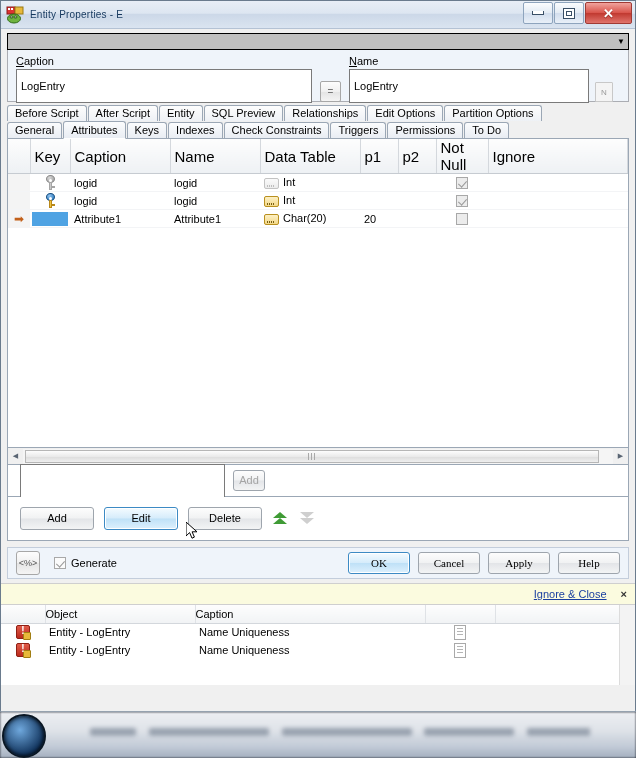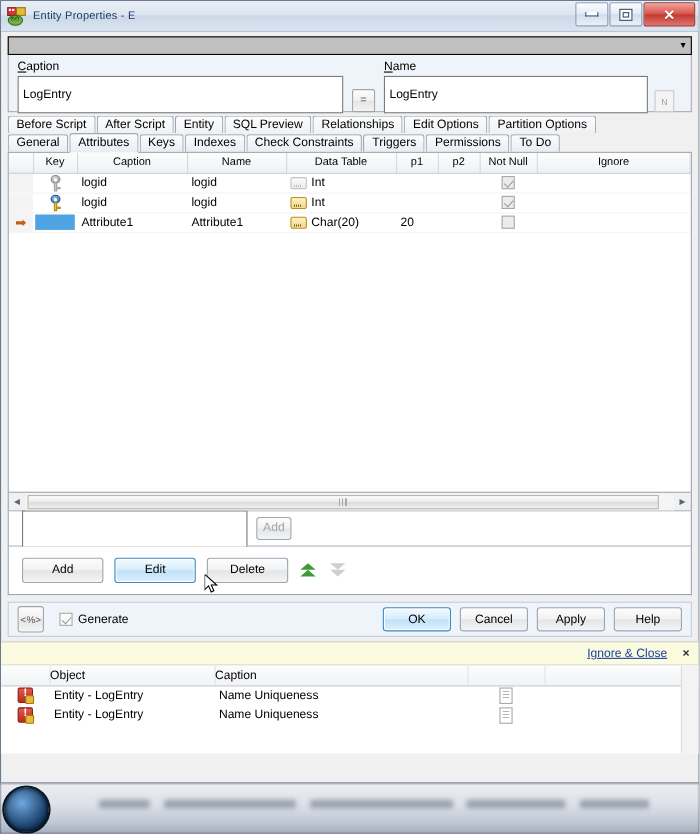--- a/index.html
+++ b/index.html
@@ -107,21 +107,21 @@
   
   .gridbox {
     margin: 0 6px; height: 310px;
     border:1px solid #9ba7b5; background:#fff; box-sizing:border-box;
     position: relative; overflow:hidden;
   }
   table.grid { border-collapse: collapse; width: 100%; table-layout: fixed; }
   table.grid th {
     background: linear-gradient(to bottom,#fdfdfd,#eef1f4);
     border-right:1px solid #d4d8dd; border-bottom:1px solid #c6cbd1;
-    font-weight: normal; font-size: 10px; text-align:center;
+    font-weight: normal; font-size: 15px; text-align:left;
     height: 18px; padding: 0 4px; color:#000; box-sizing:border-box;
   }
   table.grid td {
     height: 18px; font-size: 11px; padding: 0 4px; color:#000;
     border-bottom: 1px solid #f3f4f6;
     white-space: nowrap; overflow:hidden; box-sizing:border-box;
   }
   td.dim, .dim { color:#b4b4b4; }
   .cellsel { background:#4fa3e3; display:block; height:14px; width:100%; }
   .rowmark { color:#c2601a; font-size:12px; line-height:1; }
@@ -213,21 +213,21 @@
     background: #eff4fa; border:1px solid #c3cddb; box-sizing:border-box;
     display:flex;align-items:center;padding:0 8px; position:relative;
   }
   .codebtn {
     width:22px;height:22px;border:1px solid #a7a7a7;border-radius:3px;
     background: linear-gradient(to bottom,#fdfdfd,#f0f0f0 50%,#e4e4e4 51%,#f5f5f5);
     font-size:9px;color:#555;display:flex;align-items:center;justify-content:center;flex:none;
   }
   .genwrap{display:flex;align-items:center;gap:5px;margin-left:14px;}
   .footbtns{position:absolute;right:8px;display:flex;gap:8px;}
-  .footbtns .btn{width:62px;height:22px;line-height:20px;}
+  .footbtns .btn{width:62px;height:22px;line-height:20px;font-family:Liberation Serif, serif;}
 
   
   .warnstrip {
     margin: 4px 0 0 0; height: 22px; background:#fbfbdf;
     border-top:1px solid #cfcfcf; border-bottom:1px solid #cfcfcf;
     display:flex;align-items:center;justify-content:flex-end;padding-right:8px;gap:14px;
     box-sizing:border-box;
   }
   .lnk{color:#1a3fa0;text-decoration:underline;font-size:11px;}
   .closex{color:#333;font-size:11px;font-weight:bold;}

